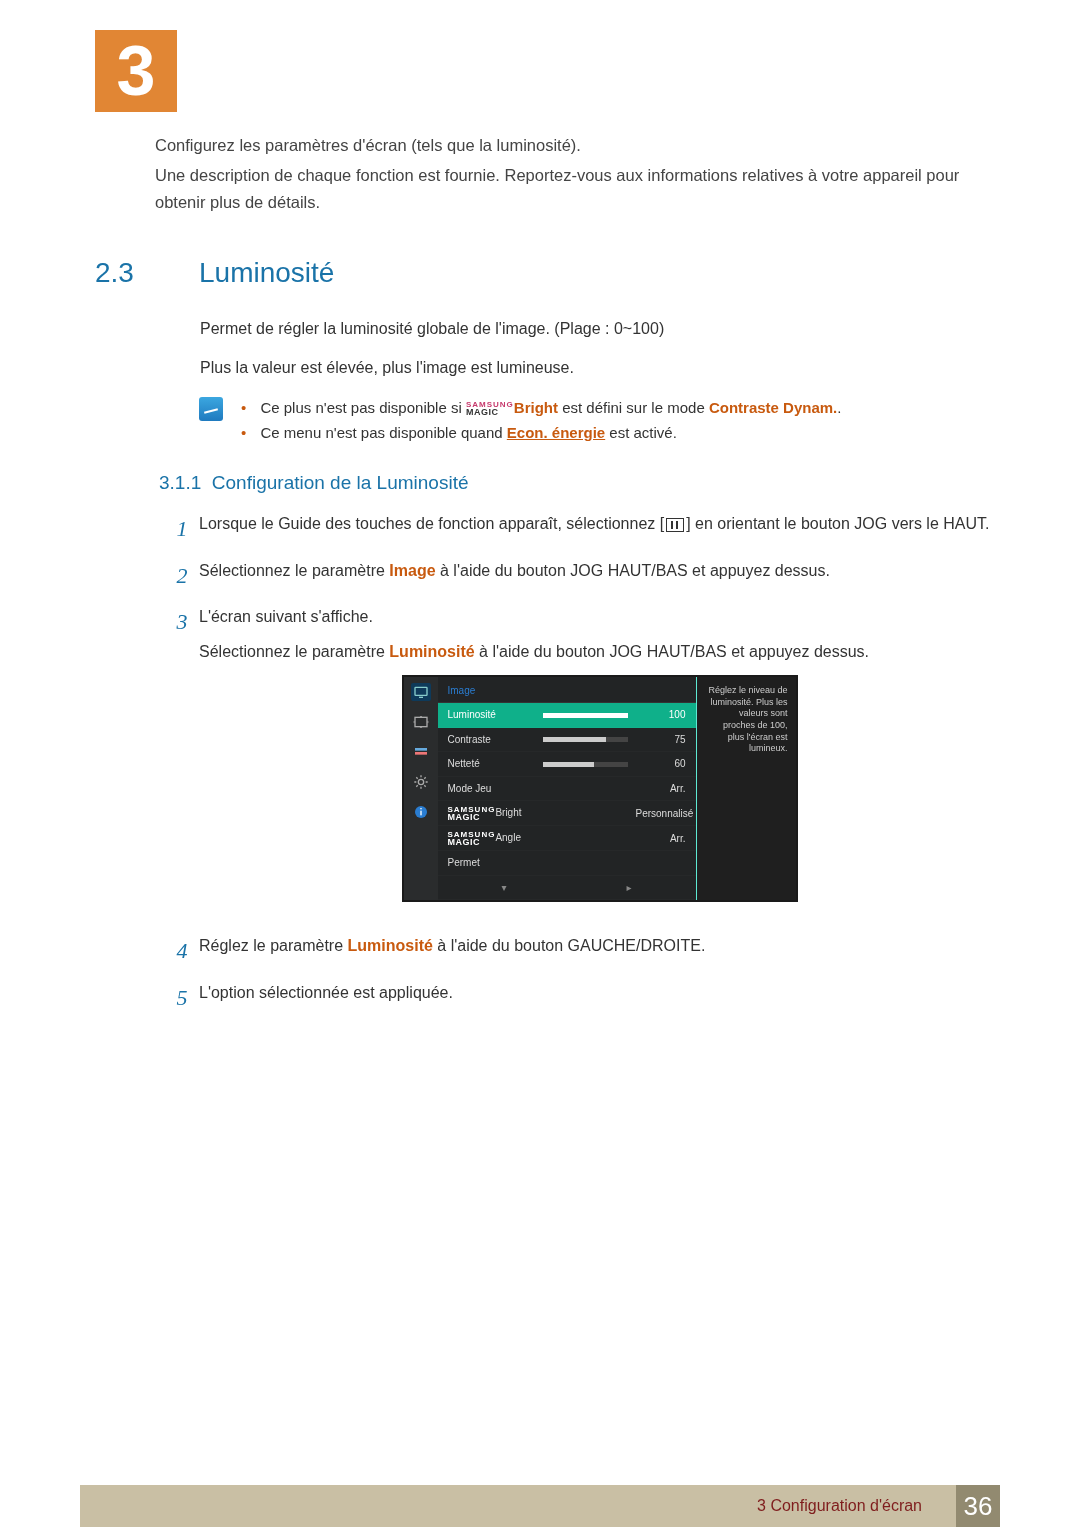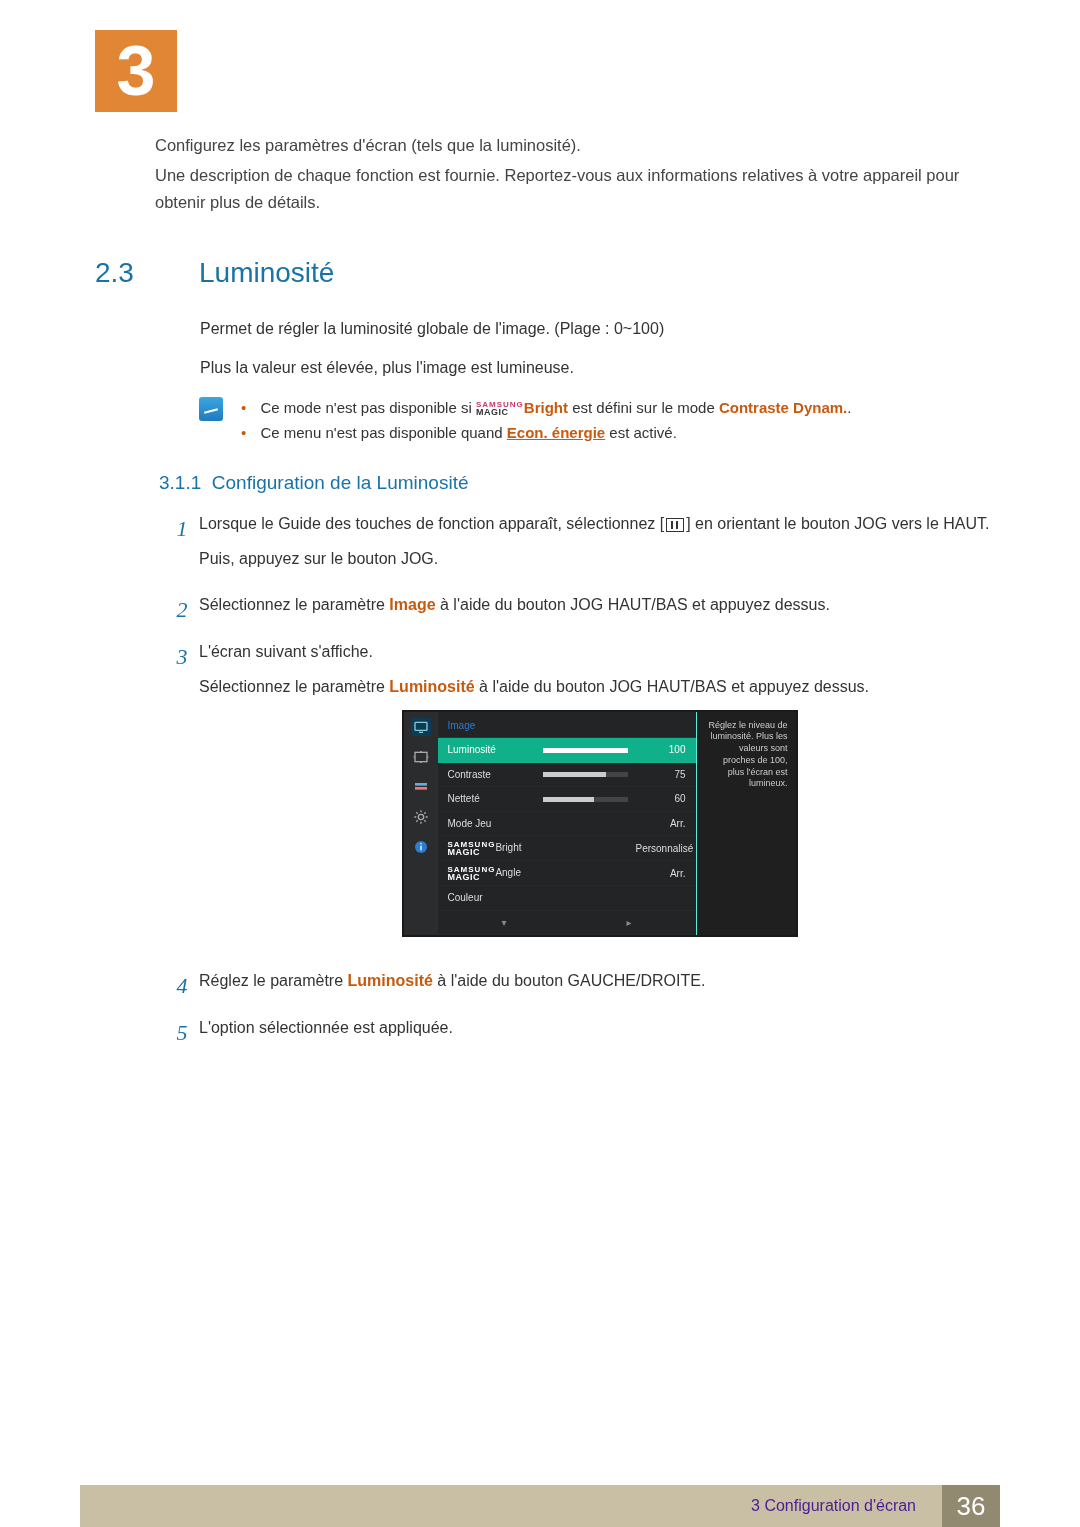--- a/index.html
+++ b/index.html
@@ -238,26 +238,26 @@
     height: 42px;
     display: flex;
     align-items: stretch;
   }
   .footer-bar {
     flex: 1;
     background: #c9bfa4;
     display: flex;
     align-items: center;
     justify-content: flex-end;
-    padding-right: 26px;
-    color: #4c1d95;
+    padding-right: 34px;
+    color: #7f1d1d;
     font-size: 16px;
   }
   .footer-page {
-    width: 58px;
+    width: 44px;
     background: #928a70;
     color: #fff;
     font-size: 26px;
     display:flex;
     align-items:center;
     justify-content:center;
   }
   .footer-gap { width:80px; }
 </style>
 </head>
@@ -280,38 +280,37 @@
 
   <div class="body-text">
     <p>Permet de régler la luminosité globale de l'image. (Plage : 0~100)</p>
     <p>Plus la valeur est élevée, plus l'image est lumineuse.</p>
   </div>
 
   <div class="note-block">
     <div class="note-icon"></div>
     <ul class="note-list">
       <li>
-        <span>Ce mode n'est pas disponible si </span><span class="magic"><span class="top">SAMSUNG</span><span class="bot">MAGIC</span></span><span class="bold-orange">Bright</span><span> est défini sur le mode </span><span class="bold-orange">Contraste Dynam.</span><span>.</span>
+        <span>Ce plus n'est pas disponible si </span><span class="magic"><span class="top">SAMSUNG</span><span class="bot">MAGIC</span></span><span class="bold-orange">Bright</span><span> est défini sur le mode </span><span class="bold-orange">Contraste Dynam.</span><span>.</span>
       </li>
       <li>
         <span>Ce menu n'est pas disponible quand </span><span class="orange-underline">Econ. énergie</span><span> est activé.</span>
       </li>
     </ul>
   </div>
 
   <div class="subsection-header">
     <span>3.1.1</span>&nbsp;&nbsp;<span>Configuration de la Luminosité</span>
   </div>
 
   <ol class="step-list">
     <li>
       <span class="step-num">1</span>
       <div class="step-text">
         <p><span>Lorsque le Guide des touches de fonction apparaît, sélectionnez [</span><span class="menu-icon"></span><span>] en orientant le bouton JOG vers le HAUT.</span></p>
-        <p>Puis, appuyez sur le bouton JOG.</p>
       </div>
     </li>
     <li>
       <span class="step-num">2</span>
       <div class="step-text">
         <p><span>Sélectionnez le paramètre </span><span class="bold-orange">Image</span><span> à l'aide du bouton JOG HAUT/BAS et appuyez dessus.</span></p>
       </div>
     </li>
     <li>
       <span class="step-num">3</span>
@@ -389,21 +388,21 @@
                   <span class="lbl"><span class="magic magic-w"><span class="top">SAMSUNG</span><span class="bot">MAGIC</span></span>Bright</span>
                   <span style="flex: 1 1 0%;"></span>
                   <span class="val">Personnalisé</span>
                 </div>
                 <div class="osd-row">
                   <span class="lbl"><span class="magic magic-w"><span class="top">SAMSUNG</span><span class="bot">MAGIC</span></span>Angle</span>
                   <span style="flex: 1 1 0%;"></span>
                   <span class="val">Arr.</span>
                 </div>
                 <div class="osd-row">
-                  <span class="lbl">Couleur</span>
+                  <span class="lbl">Permet</span>
                   <span style="flex: 1 1 0%;"></span>
                   <span class="val"></span>
                 </div>
               </div>
             <div class="osd-row nav">
               <span>▾</span>
               <span>▸</span>
             </div>
           </div>
           <div class="osd-help">Réglez le niveau de luminosité. Plus les valeurs sont proches de 100, plus l'écran est lumineux.</div>

